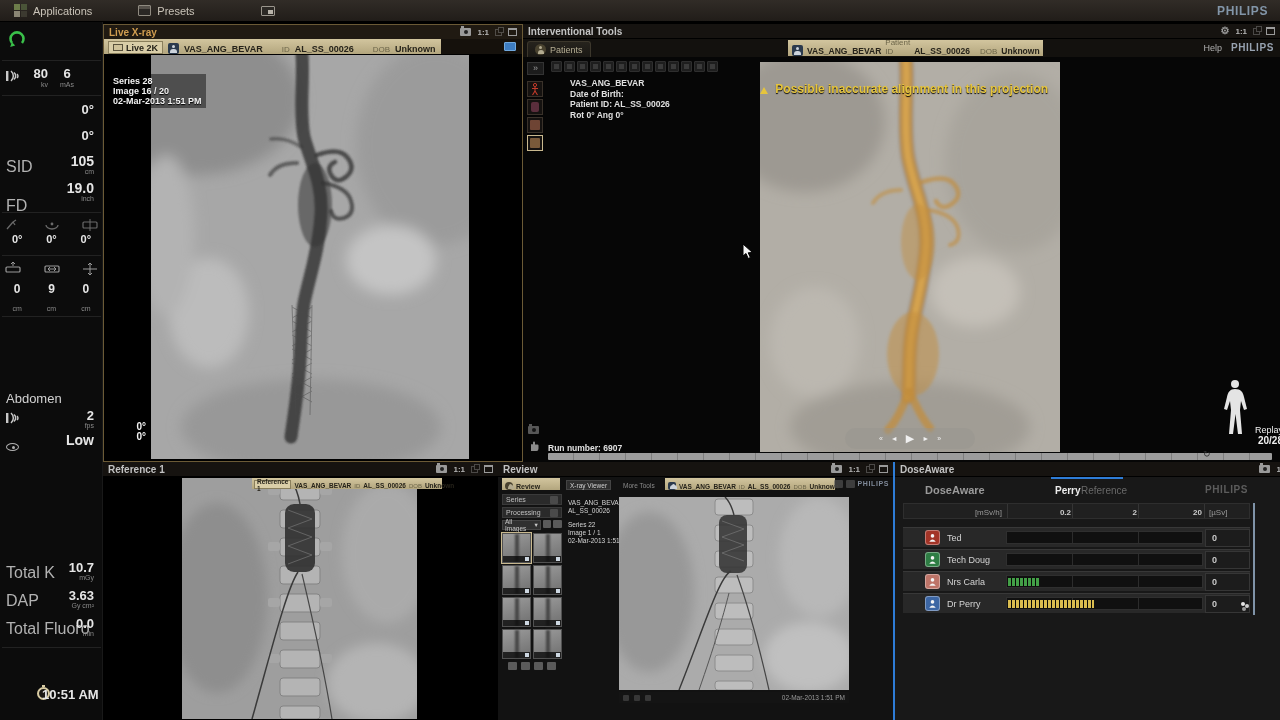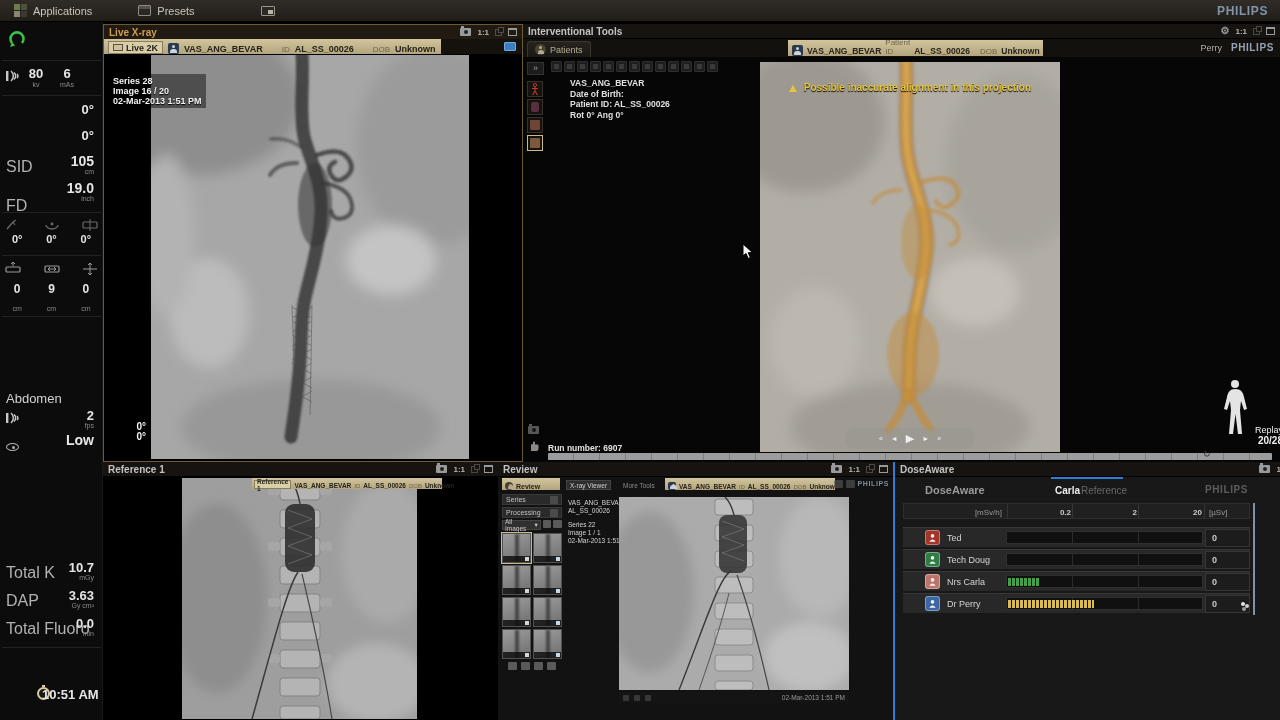--- a/index.html
+++ b/index.html
@@ -128,21 +128,21 @@
     <span class="abs" style="left:5px;top:46px">
       <svg width="16" height="16" viewBox="0 0 16 16">
           <rect x="1" y="3" width="2.4" height="10" fill="#c8c8c8"></rect>
           <g fill="none" stroke="#c8c8c8" stroke-width="1.5">
             <path d="M6 3 a6.5 6.5 0 0 1 0 10"></path>
             <path d="M9 4.5 a4.5 4.5 0 0 1 0 7"></path>
             <path d="M12 6 a2.6 2.6 0 0 1 0 4"></path>
           </g>
         </svg>
     </span>
-    <div class="abs" style="left:24px;top:44px;width:24px;text-align:center">
+    <div class="abs" style="left:24px;top:44px;width:24px;text-align:right">
       <div class="sb-val" style="font-size:13px">80</div>
       <div class="sb-unit">kv</div>
     </div>
     <div class="abs" style="left:54px;top:44px;width:26px;text-align:center">
       <div class="sb-val" style="font-size:13px">6</div>
       <div class="sb-unit">mAs</div>
     </div>
     <div class="sb-div" style="top:73px"></div>
 
     <div class="abs sb-val rt" style="right:8px;top:80px;font-size:13px">0°</div>
@@ -319,21 +319,21 @@
         <span>Patients</span>
       </div>
       <div class="banner" style="position:absolute;left:265px;top:1px;width:255px;height:16px;padding:0 4px;gap:4px">
         <span class="pbadge"></span>
         <b style="font-size:8.5px">VAS_ANG_BEVAR</b>
         <span class="lbl" style="margin-left:auto">Patient ID</span>
         <b style="font-size:8.5px">AL_SS_00026</b>
         <span class="lbl" style="margin-left:6px">DOB</span>
         <b style="font-size:8.5px">Unknown</b>
       </div>
-      <span style="position:absolute;right:58px;top:4px;font-size:9px;color:#b0b0b0">Perry</span>
+      <span style="position:absolute;right:58px;top:4px;font-size:9px;color:#b0b0b0">Help</span>
       <span class="philips" style="position:absolute;right:6px;top:3px;font-size:10px;color:#97a2b0">PHILIPS</span>
     </div>
 
     <div style="position:absolute;left:0;top:33px;right:0;bottom:0;background:#060606">
 
       <div style="position:absolute;left:4px;top:5px;width:17px;height:13px;background:#1c1c1c;border:1px solid #333;color:#9a9a9a;font-size:9px;line-height:11px;text-align:center"><span>»</span></div>
       <span class="tile" style="position:absolute;left:4px;top:24px"><svg width="14" height="14" viewBox="0 0 14 14">
             <circle cx="7" cy="3" r="1.6" fill="none" stroke="#c23b2a" stroke-width="1"></circle>
             <path d="M7 5 v4 M4 6.5 h6 M7 9 l-2.5 4 M7 9 l2.5 4" stroke="#c23b2a" stroke-width="1.1" fill="none"></path>
           </svg></span>
@@ -398,21 +398,21 @@
             <path d="M146 0 C148 30 143 62 148 95 C154 128 168 150 166 185 C164 222 154 248 151 275 C148 300 150 318 148 335" stroke="#dca74e" stroke-width="6" opacity=".8"></path>
             <path d="M148 330 q-8 25 -20 38" stroke="#c28d3e" stroke-width="8" opacity=".75"></path>
             <path d="M150 330 q10 24 20 36" stroke="#c28d3e" stroke-width="8" opacity=".75"></path>
             <path d="M162 120 q24 -8 32 2 q9 11 -1 19 q-11 9 -17 -2" stroke="#c28d3e" stroke-width="4.5" opacity=".7"></path>
             <path d="M168 148 q26 4 30 19 q3 13 -8 16" stroke="#c28d3e" stroke-width="4" opacity=".65"></path>
             <path d="M141 128 q-20 0 -28 13" stroke="#c28d3e" stroke-width="4" opacity=".6"></path>
           </g>
           <ellipse cx="153" cy="292" rx="26" ry="42" fill="#c28d3e" opacity=".5" filter="url(#ib1)"></ellipse>
           <ellipse cx="158" cy="180" rx="17" ry="38" fill="#c28d3e" opacity=".45" filter="url(#ib1)"></ellipse>
         </svg>
-        <div style="position:absolute;left:0;right:0;top:20px;text-align:center;font-size:10px;font-weight:bold;color:#e6c53d;text-shadow:0 1px 1px #000">
+        <div style="position:absolute;left:0;right:0;top:20px;text-align:left;font-size:12px;font-weight:bold;color:#e6c53d;text-shadow:0 1px 1px #000">
           <span style="display:inline-block;width:0;height:0;border-left:4px solid transparent;border-right:4px solid transparent;border-bottom:7px solid #e6c53d;margin-right:4px;vertical-align:-1px"></span>
           <span>Possible inaccurate alignment in this projection</span>
         </div>
         <div class="replaybar" style="left:85px;bottom:3px;width:130px;height:21px">
           <span>«</span>
           <span>◄</span>
           <span class="big">▶</span>
           <span>►</span>
           <span>»</span>
         </div>
@@ -651,21 +651,21 @@
       <span class="ticons">
         <span class="ic cam"></span>
         <span class="oneone">1:1</span>
         <span class="ic restore dim"></span>
         <span class="ic maxi"></span>
       </span>
     </div>
     <div style="position:absolute;left:0;top:15px;right:0;bottom:0;background:#181818">
       <div style="position:absolute;left:156px;top:0;width:72px;height:2px;background:#2e7cd6"></div>
       <div style="position:absolute;left:30px;top:7px;font-size:11px;font-weight:bold;color:#9a9a9a">DoseAware</div>
-      <span style="position:absolute;left:160px;top:8px;font-size:10px;font-weight:bold;color:#ececec">Carla</span>
+      <span style="position:absolute;left:160px;top:8px;font-size:10px;font-weight:bold;color:#ececec">Perry</span>
       <span style="position:absolute;left:186px;top:8px;font-size:10px;color:#686868">Reference</span>
       <span class="philips" style="position:absolute;left:310px;top:7px;font-size:10px;color:#5c5c5c">PHILIPS</span>
 
       <div class="dose-scale">
         <span style="right:247px">[mSv/h]</span>
         <span class="tick" style="right:178px">0.2</span>
         <span class="tick" style="right:112px">2</span>
         <span class="tick" style="right:47px">20</span>
         <span style="left:305px">[µSv]</span>
         <i class="ds-line" style="left:103px"></i>

